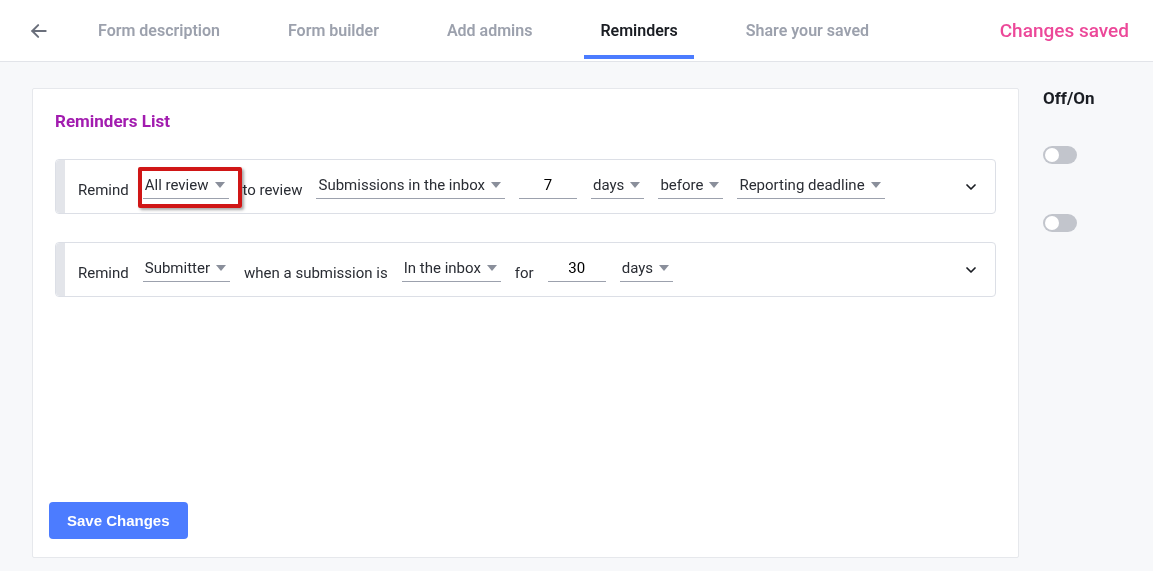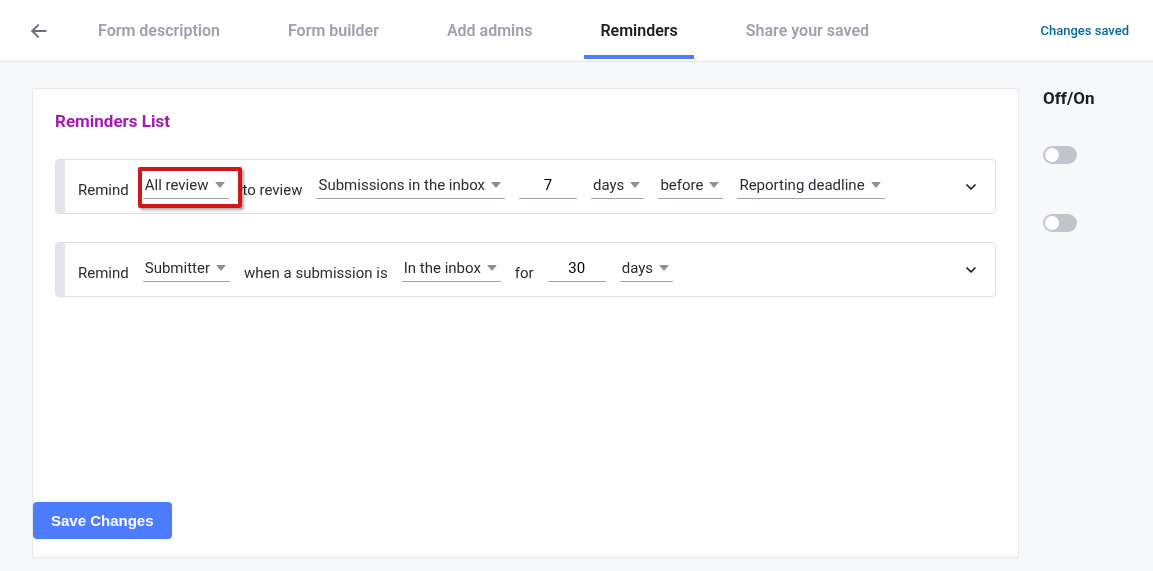--- a/index.html
+++ b/index.html
@@ -3,21 +3,21 @@
 <meta charset="utf-8">
 <style>
   * { box-sizing: border-box; margin: 0; padding: 0; }
   html, body { width: 1153px; height: 571px; font-family: -apple-system, BlinkMacSystemFont, "Segoe UI", Roboto, Arial, sans-serif; background: #f7f8fa; color: #111; overflow: hidden; }
   .topbar { display: flex; align-items: center; height: 62px; background: #fff; border-bottom: 1px solid #e2e4e9; padding: 0 24px; }
   .back-btn { width: 30px; height: 30px; display: flex; align-items: center; justify-content: center; color: #6a6f7b; cursor: pointer; margin-right: 40px; }
   .tabs { display: flex; gap: 60px; flex: 1; }
   .tab { color: #9ca1ad; font-size: 16px; font-weight: 600; cursor: pointer; position: relative; padding: 0 4px; height: 54px; display: flex; align-items: center; }
   .tab.active { color: #1a1d23; }
   .tab.active::after { content: ""; position: absolute; left: -12px; right: -12px; bottom: -1px; height: 4px; background: #4c7cff; }
-  .status { color: #0369a1; font-size: 13px; font-weight: 500; }
+  .status { color: #ec4899; font-size: 19px; font-weight: 500; }
 
   .page { padding: 26px 32px 0; display: flex; gap: 24px; }
   .panel { background: #fff; border: 1px solid #e6e8ec; border-radius: 2px; flex: 1; padding: 22px 22px 24px; min-height: 470px; position: relative; }
   .section-title { font-size: 17px; font-weight: 700; color: #a21caf; margin-bottom: 28px; }
 
   .aside { width: 78px; }
   .aside-title { font-size: 17px; font-weight: 700; color: #1a1d23; margin-bottom: 28px; }
   .rule { position: relative; flex: 1; border: 1px solid #dcdfe6; border-radius: 4px; padding: 14px 48px 14px 22px; display: flex; align-items: flex-end; flex-wrap: wrap; gap: 10px 14px; font-size: 15px; color: #2a2d34; margin-bottom: 28px; }
   .rule::before { content: ""; position: absolute; left: 0; top: 0; bottom: 0; width: 9px; background: #e3e5ea; border-radius: 4px 0 0 4px; }
   .rule .label { white-space: nowrap; }
@@ -26,21 +26,21 @@
   .num-input { width: 58px; text-align: center; border: none; border-bottom: 1px solid #9ca1ad; font-size: 15px; padding: 2px 4px 4px; font-family: inherit; outline: none; }
   .chevron { position: absolute; right: 16px; top: 50%; transform: translateY(-50%); cursor: pointer; color: #1a1d23; }
   .chevron svg { width: 16px; height: 16px; display: block; }
 
   .highlight-box { position: absolute; border: 4px solid #d01616; pointer-events: none; box-shadow: 2px 2px 3px rgba(0,0,0,0.35); border-radius: 2px; }
 
   .toggle-col { width: 58px; display: flex; flex-direction: column; gap: 50px; padding-top: 10px; }
   .toggle { width: 34px; height: 18px; background: #c2c5cc; border-radius: 10px; position: relative; cursor: pointer; }
   .toggle .knob { width: 14px; height: 14px; background: #fff; border-radius: 50%; position: absolute; top: 2px; left: 2px; }
 
-  .save-btn { position: absolute; left: 0; bottom: 18px; background: #4c7cff; color: #fff; border: none; border-radius: 4px; padding: 10px 18px; font-size: 15px; font-weight: 600; cursor: pointer; }
+  .save-btn { position: absolute; left: 16px; bottom: 18px; background: #4c7cff; color: #fff; border: none; border-radius: 4px; padding: 10px 18px; font-size: 15px; font-weight: 600; cursor: pointer; }
 </style>
 </head>
 <body>
 
 <div class="topbar">
   <div class="back-btn">
     <svg width="20" height="20" viewBox="0 0 24 24" fill="none" stroke="currentColor" stroke-width="2.4" stroke-linecap="round" stroke-linejoin="round">
         <line x1="20" y1="12" x2="4" y2="12"></line>
         <polyline points="11 5 4 12 11 19"></polyline>
       </svg>

